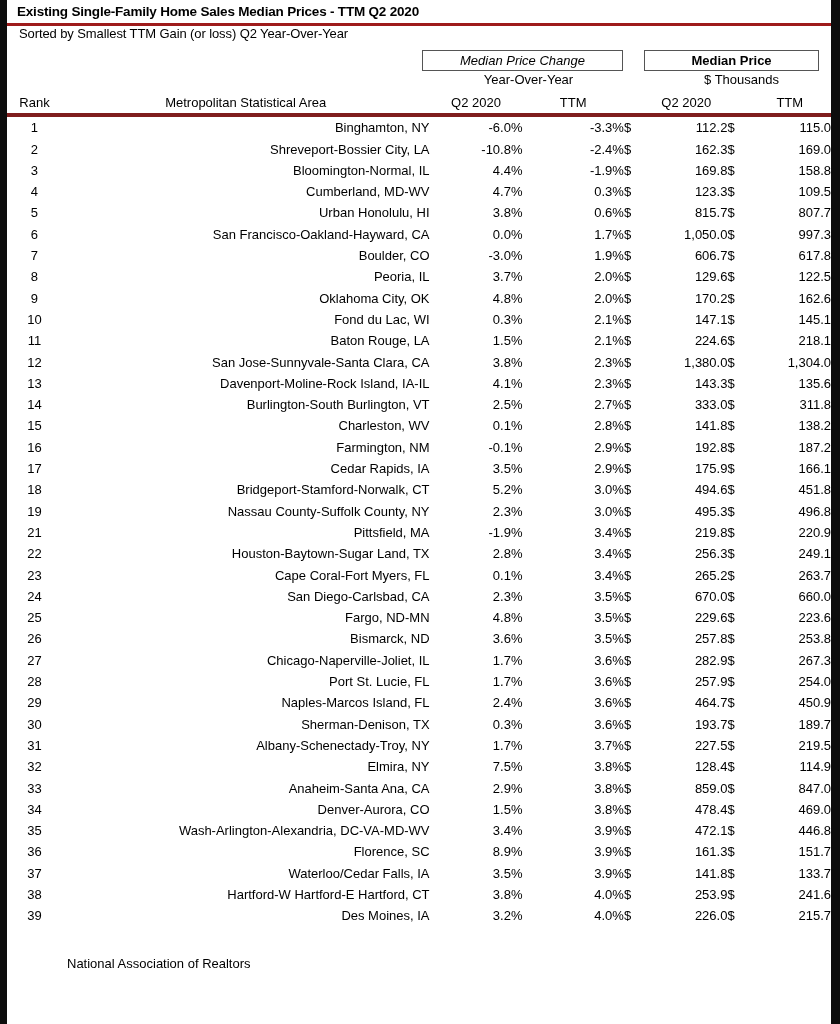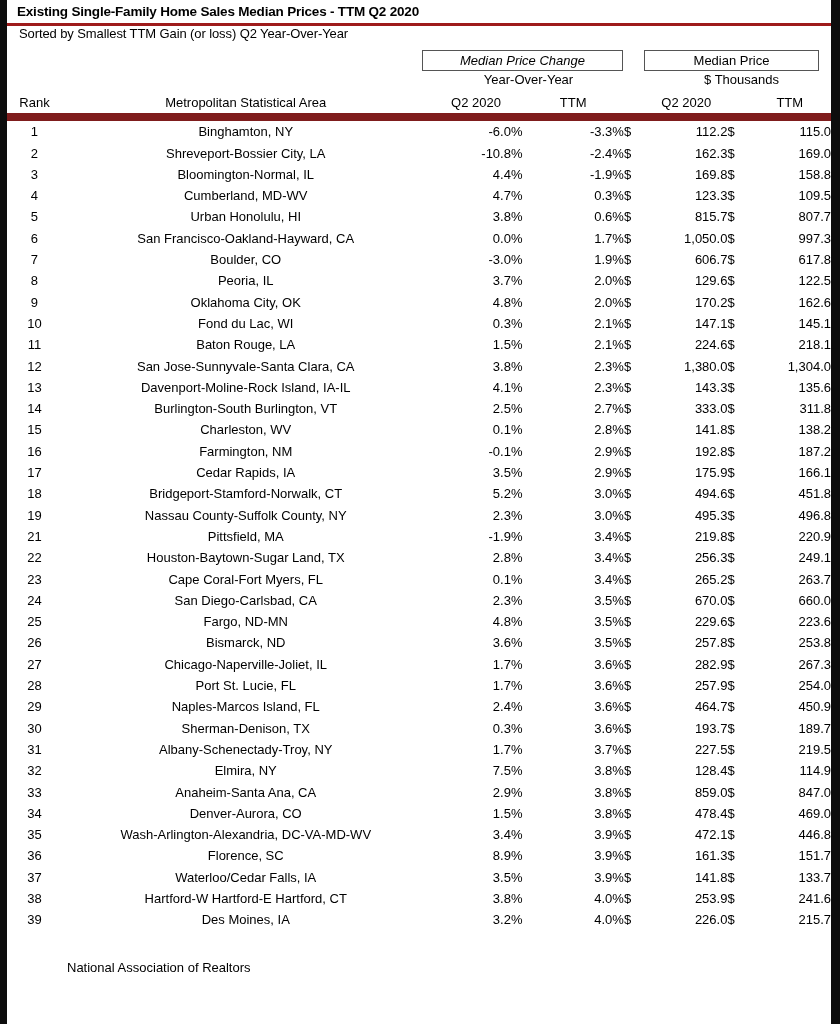--- a/index.html
+++ b/index.html
@@ -72,21 +72,21 @@
     border: 1px solid #555555;
     box-sizing: border-box;
     display: flex;
     align-items: center;
     justify-content: center;
     font-size: 13px;
     background: #ffffff;
     white-space: nowrap;
   }
   #box-change { left: 415px; width: 201px; font-style: italic; }
-  #box-price  { left: 637px; width: 175px; }
+  #box-price  { left: 637px; width: 175px; font-weight: bold; }
 
   .group-sub {
     position: relative;
     height: 20px;
   }
   .group-sub span {
     position: absolute;
     top: 0;
     font-size: 13px;
     text-align: center;
@@ -108,40 +108,40 @@
     white-space: nowrap;
     line-height: 21.3px;
     height: 21.3px;
     vertical-align: middle;
   }
   thead th {
     font-size: 13px;
     padding-bottom: 2px;
   }
   thead tr.colhead th {
-    border-bottom: 8px solid #7f1d1d;
+    border-bottom: 4px solid #7f1d1d;
   }
 
   
   col.c-rank   { width: 52px; }
   col.c-msa    { width: 348px; }
   col.c-q2c    { width: 88px; }
   col.c-ttmc   { width: 96px; }
   col.c-d1     { width: 20px; }
   col.c-q2p    { width: 78px; }
   col.c-d2     { width: 20px; }
   col.c-ttmp   { width: 78px; }
 
   .th-rank { text-align: center; }
   .th-msa  { text-align: center; padding-left: 10px; }
   .th-num  { text-align: center; }
   .th-blank { border-bottom: 2px solid #111111; }
 
   td.rank { text-align: center; }
-  td.msa  { text-align: center; padding-left: 28px; margin-left: 28px; }
+  td.msa  { text-align: right; padding-left: 28px; margin-left: 28px; }
   td.num  { text-align: right; padding-right: 22px; }
   td.numttm { text-align: right; padding-right: 26px; }
   td.dollar { text-align: left; padding-left: 2px; }
   td.money { text-align: right; padding-right: 6px; }
   td.moneyttm { text-align: right; padding-right: 8px; }
 
   
   .footer {
     height: 44px;
     display: flex;

